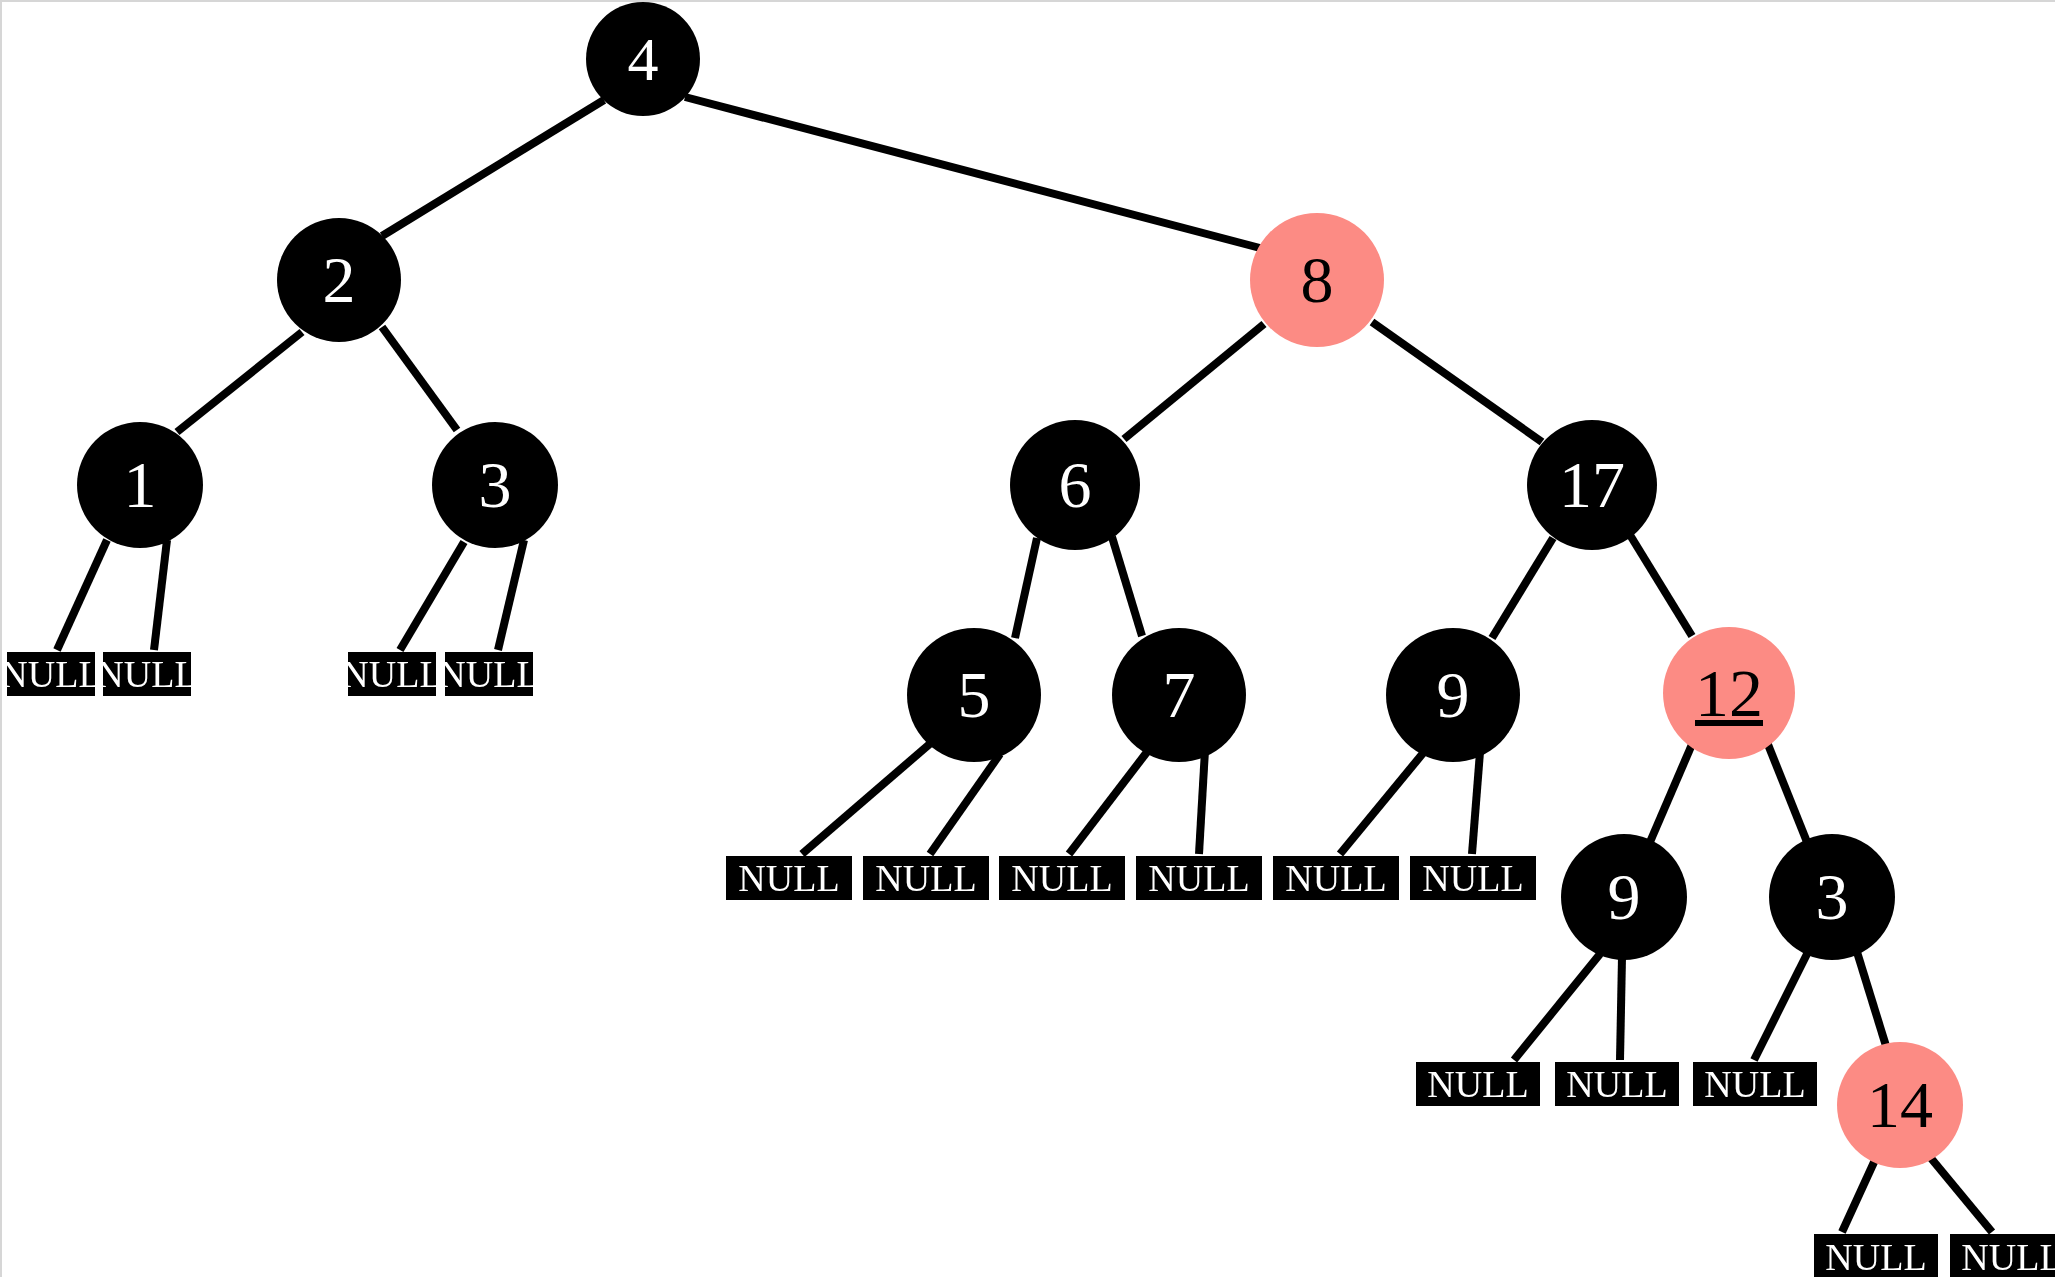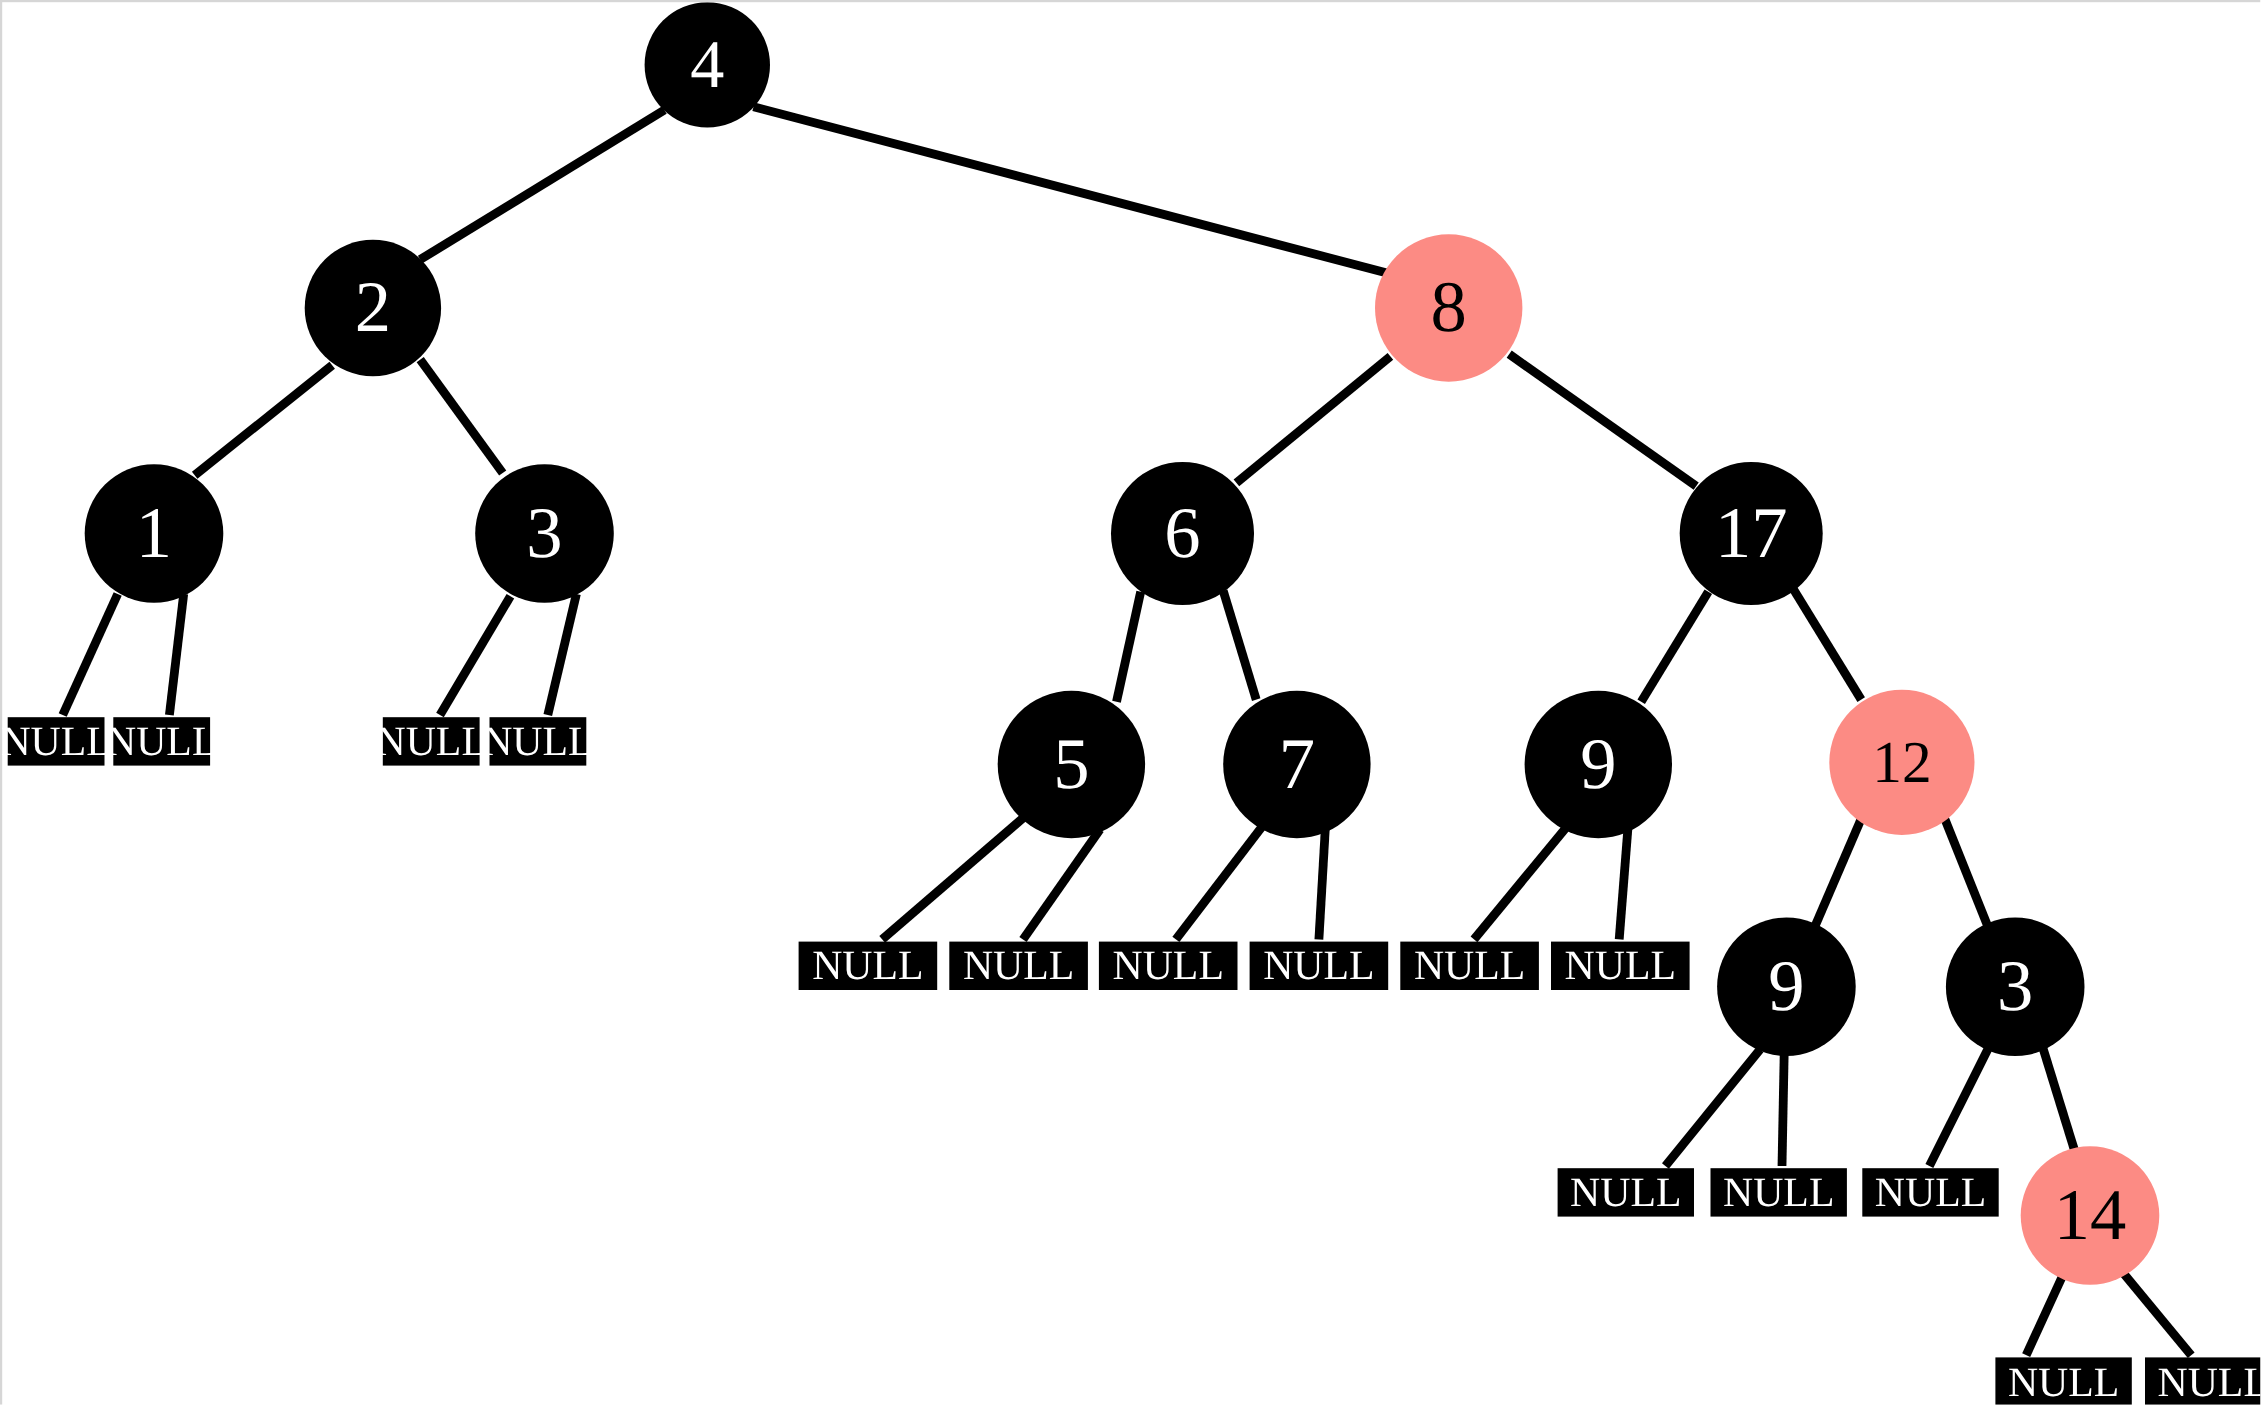--- a/index.html
+++ b/index.html
@@ -118,21 +118,21 @@
       </div>
       <div class="node black" style="left: 905px; top: 626px; width: 134px; height: 134px; font-size: 66px;">
         <span>5</span>
       </div>
       <div class="node black" style="left: 1110px; top: 626px; width: 134px; height: 134px; font-size: 66px;">
         <span>7</span>
       </div>
       <div class="node black" style="left: 1384px; top: 626px; width: 134px; height: 134px; font-size: 66px;">
         <span>9</span>
       </div>
-      <div class="node red" style="left: 1661px; top: 625px; width: 132px; height: 132px; font-size: 54px;">
+      <div class="node red" style="left: 1661px; top: 625px; width: 132px; height: 132px; font-size: 68px; text-decoration: underline;">
         <span>12</span>
       </div>
       <div class="node black" style="left: 1559px; top: 832px; width: 126px; height: 126px; font-size: 66px;">
         <span>9</span>
       </div>
       <div class="node black" style="left: 1767px; top: 832px; width: 126px; height: 126px; font-size: 66px;">
         <span>3</span>
       </div>
       <div class="node red" style="left: 1835px; top: 1040px; width: 126px; height: 126px; font-size: 66px;">
         <span>14</span>

